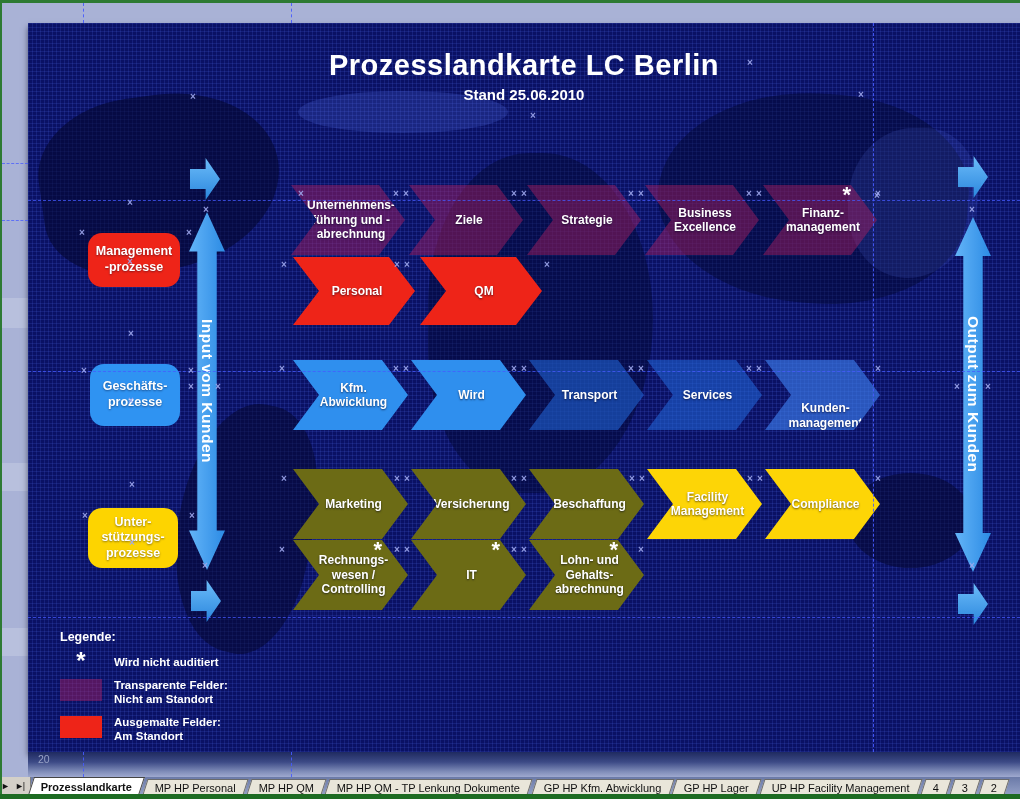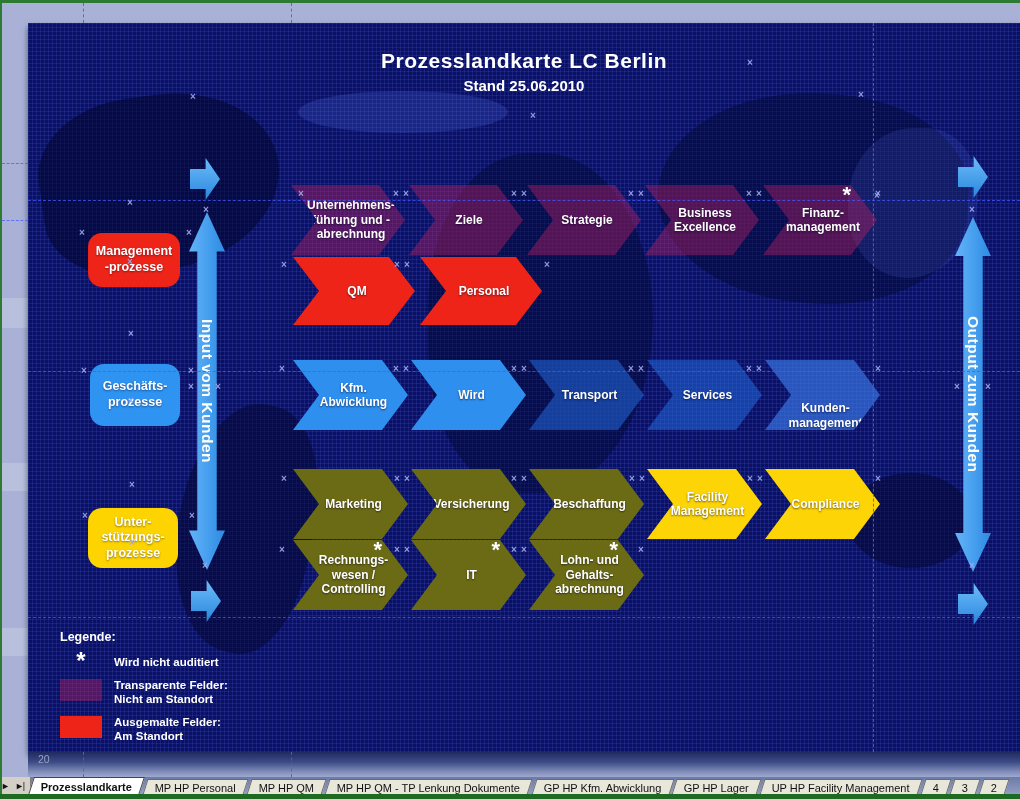--- a/index.html
+++ b/index.html
@@ -16,21 +16,21 @@
   .sheet{position:absolute;left:28px;top:23px;width:992px;height:729px;
     background-color:#0a1164;
     background-image:
       repeating-linear-gradient(rgba(70,95,215,.20) 0 1px, transparent 1px 4px),
       repeating-linear-gradient(90deg, rgba(70,95,215,.20) 0 1px, transparent 1px 4px);
     box-shadow:0 4px 6px rgba(0,0,20,.55);
     overflow:hidden;}
   .map-blob{position:absolute;pointer-events:none;}
   
   .title-wrap{position:absolute;left:0;top:26px;width:100%;text-align:center;color:#fff;}
-  .title{font-size:21px;font-weight:bold;letter-spacing:.5px;}
+  .title{font-size:29px;font-weight:bold;letter-spacing:.5px;}
   .subtitle{font-size:15px;font-weight:bold;margin-top:4px;}
   
   .chev-row{position:absolute;display:flex;align-items:stretch;}
   .chevron{position:relative;display:flex;align-items:center;justify-content:center;
     clip-path:polygon(0 0, calc(100% - 26px) 0, 100% 50%, calc(100% - 26px) 100%, 0 100%, 26px 50%);}
   .chev-label{color:#fff;font-weight:bold;font-size:12px;line-height:1.2;text-align:center;
     white-space:pre-line;text-shadow:0 1px 2px rgba(0,0,30,.6);padding:0 18px 0 24px;}
   .asterisk{position:absolute;top:-3px;right:26px;color:#fff;font-weight:bold;font-size:22px;}
   
   .side-box{position:absolute;border-radius:14px;display:flex;align-items:center;justify-content:center;
@@ -142,24 +142,24 @@
 Excellence</span>
           </div>
           <div class="chevron" style="width: 114px; background: rgba(175, 30, 95, 0.45);">
             <span class="chev-label">Finanz-
 management</span>
             <span class="asterisk">*</span>
           </div>
         </div>
         <div class="chev-row" style="left: 265px; top: 234px; height: 68px; gap: 5px;">
           <div class="chevron" style="width: 122px; background: rgb(238, 36, 24);">
+            <span class="chev-label">Personal</span>
+          </div>
+          <div class="chevron" style="width: 122px; background: rgb(238, 36, 24);">
             <span class="chev-label">QM</span>
-          </div>
-          <div class="chevron" style="width: 122px; background: rgb(238, 36, 24);">
-            <span class="chev-label">Personal</span>
           </div>
         </div>
         <div class="chev-row" style="left: 265px; top: 337px; height: 70px; gap: 3px;">
           <div class="chevron" style="width: 115px; background: rgb(47, 143, 238);">
             <span class="chev-label">Kfm.
 Abwicklung</span>
           </div>
           <div class="chevron" style="width: 115px; background: rgb(47, 143, 238);">
             <span class="chev-label">Wird</span>
           </div>

